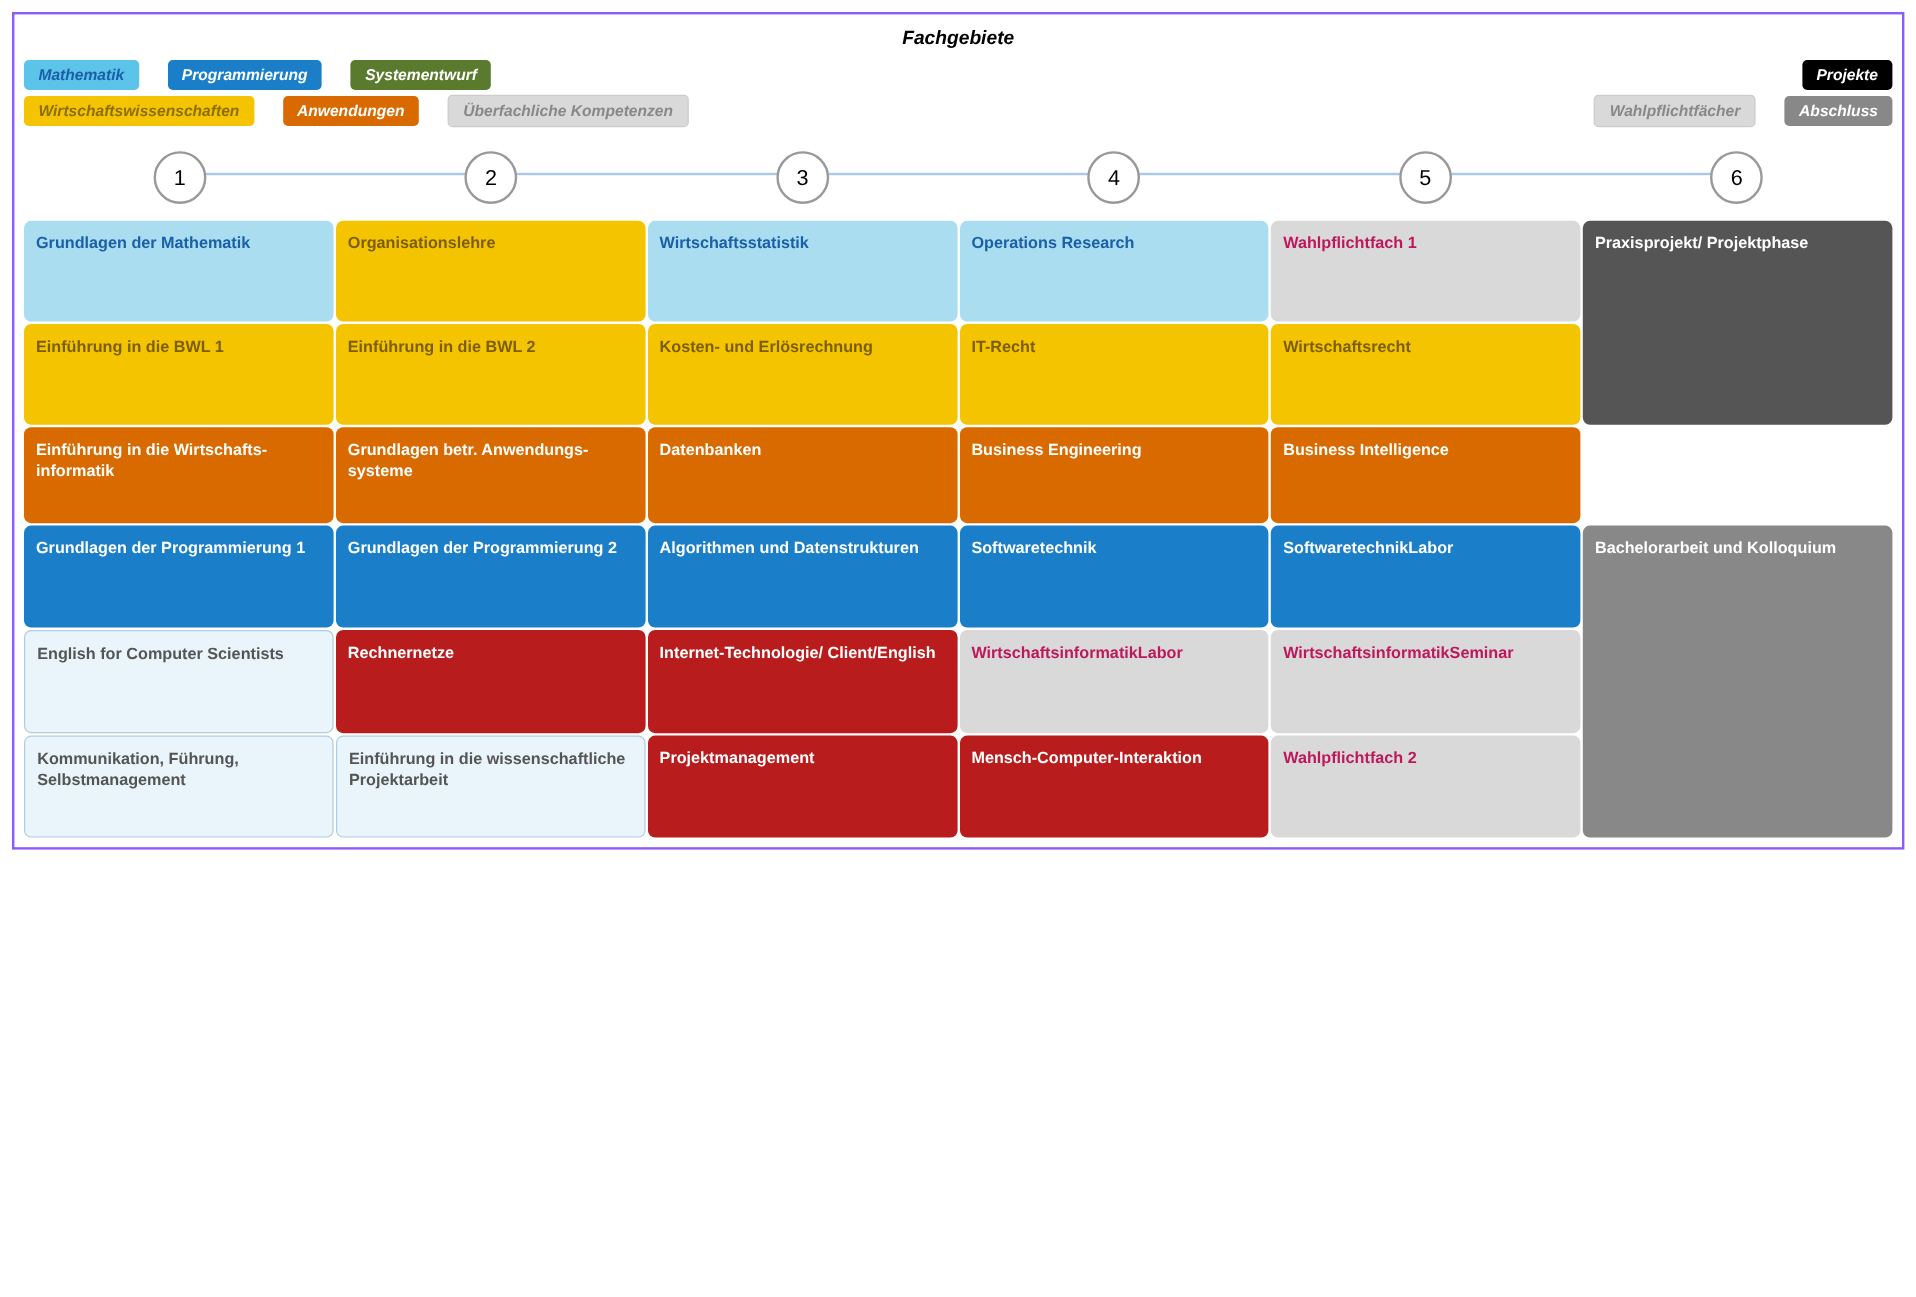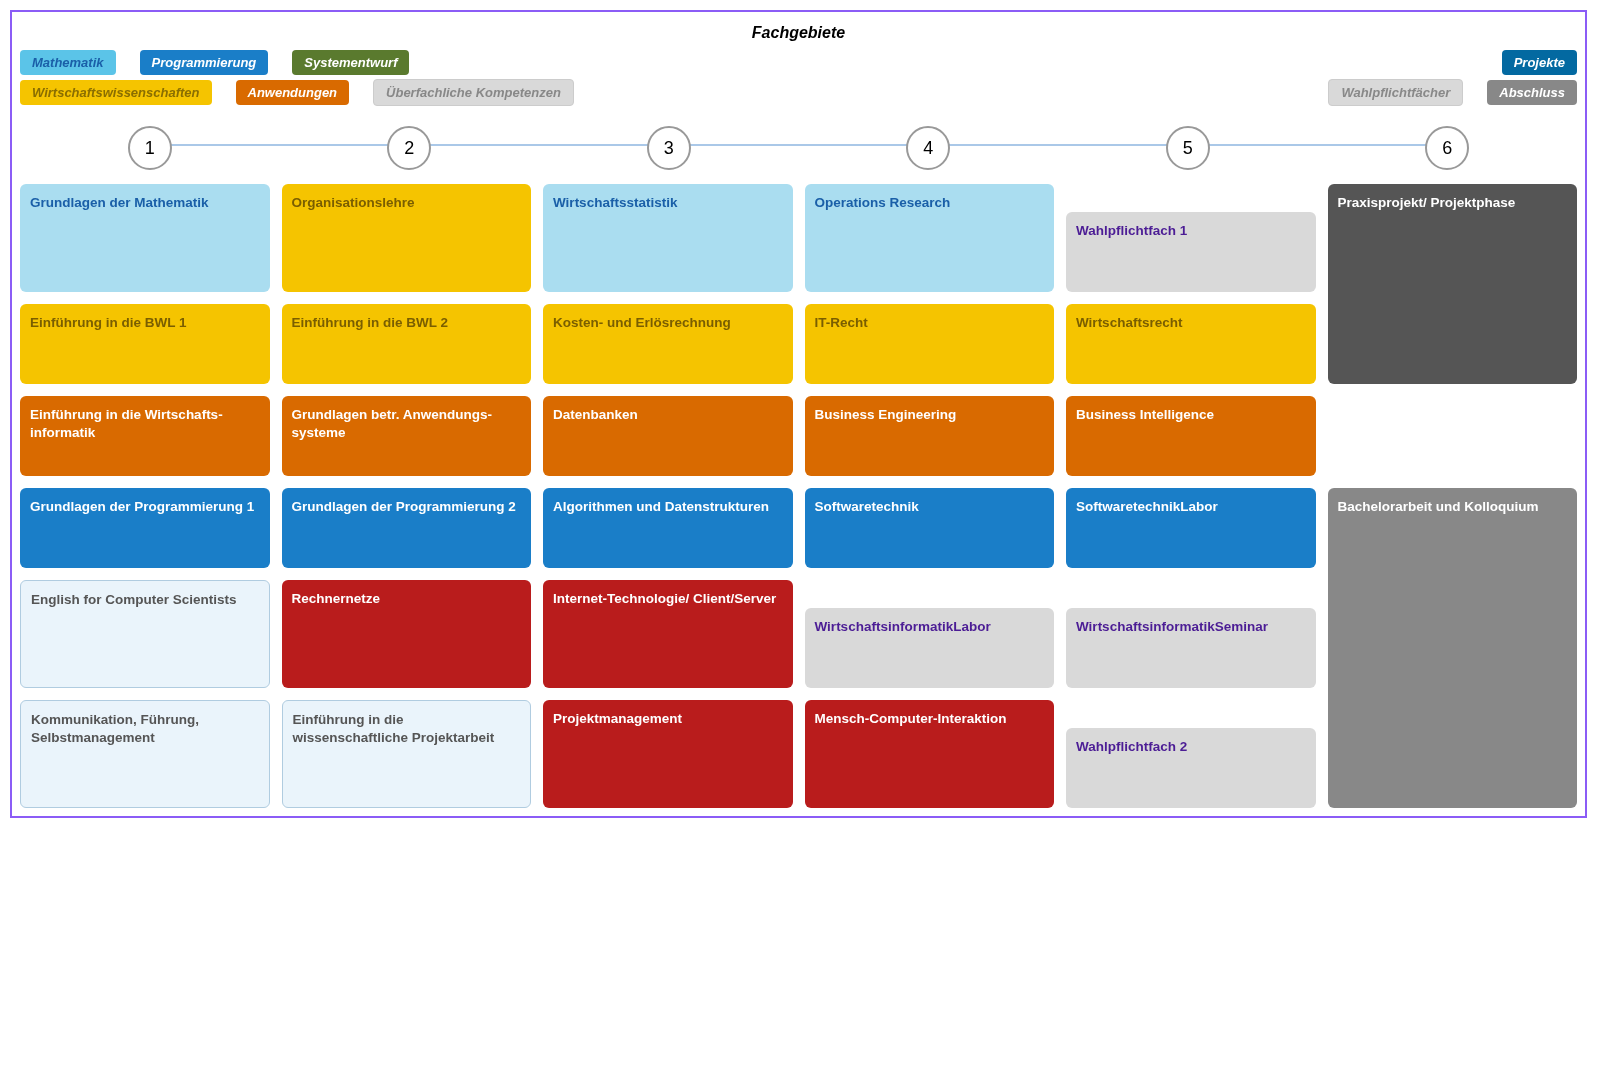--- a/index.html
+++ b/index.html
@@ -34,21 +34,21 @@
       color: #fff;
       white-space: nowrap;
     }
 
     .legend-badge.light-blue { background: #5bc4e8; color: #1a5fa8; }
     .legend-badge.blue { background: #1a7ec8; }
     .legend-badge.green { background: #5a7a2e; }
     .legend-badge.yellow { background: #f5c400; color: #8a6e00; }
     .legend-badge.orange { background: #d96a00; }
     .legend-badge.light-gray-outline { background: #d9d9d9; color: #888; border: 1px solid #ccc; }
-    .legend-badge.dark-gray { background: #0369a1; }
+    .legend-badge.dark-gray { background: #000000; }
     .legend-badge.medium-gray { background: #888; }
 
     .legend-spacer { flex: 1; }
 
     .timeline-row {
       display: flex;
       align-items: center;
       justify-content: space-around;
       padding: 16px 0 8px 0;
       position: relative;
@@ -75,41 +75,41 @@
       justify-content: center;
       font-size: 18px;
       font-weight: normal;
       z-index: 1;
       position: relative;
     }
 
     .main-grid {
       display: grid;
       grid-template-columns: repeat(6, 1fr);
-      gap: 12px;
+      gap: 2px;
       margin-top: 6px;
     }
 
     .cell {
       border-radius: 6px;
       padding: 10px 10px;
       font-weight: bold;
       font-size: 13.5px;
       line-height: 1.3;
       min-height: 80px;
       display: flex;
       align-items: flex-start;
     }
 
     .cell.light-blue { background: #aaddf0; color: #1a5fa8; }
     .cell.yellow { background: #f5c400; color: #7a5e00; }
     .cell.orange { background: #d96a00; color: #fff; }
     .cell.blue { background: #1a7ec8; color: #fff; }
     .cell.green { background: #b91c1c; color: #fff; }
-    .cell.light-gray { background: #d9d9d9; color: #4c1d95; margin-top: 28px; }
+    .cell.light-gray { background: #d9d9d9; color: #be185d; }
     .cell.dark-gray { background: #555; color: #fff; }
     .cell.medium-gray { background: #888; color: #fff; }
     .cell.white-outline { background: #eaf4fb; color: #555; border: 1px solid #b0cce0; }
 
     .cell-text { font-weight: bold; }
   </style>
 </head>
 <body>
 
 <div class="outer-border">
@@ -218,21 +218,21 @@
         <span class="cell-text">Bachelorarbeit und Kolloquium</span>
       </div>
 
     <div class="cell white-outline">
         <span class="cell-text">English for Computer Scientists</span>
       </div>
     <div class="cell green">
         <span class="cell-text">Rechnernetze</span>
       </div>
     <div class="cell green">
-        <span class="cell-text">Internet-Technologie/ Client/Server</span>
+        <span class="cell-text">Internet-Technologie/ Client/English</span>
       </div>
     <div class="cell light-gray">
         <span class="cell-text">Wirtschafts­informatik­Labor</span>
       </div>
     <div class="cell light-gray">
         <span class="cell-text">Wirtschafts­informatik­Seminar</span>
       </div>
 
     <div class="cell white-outline">
         <span class="cell-text">Kommunikation, Führung, Selbstmanagement</span>

